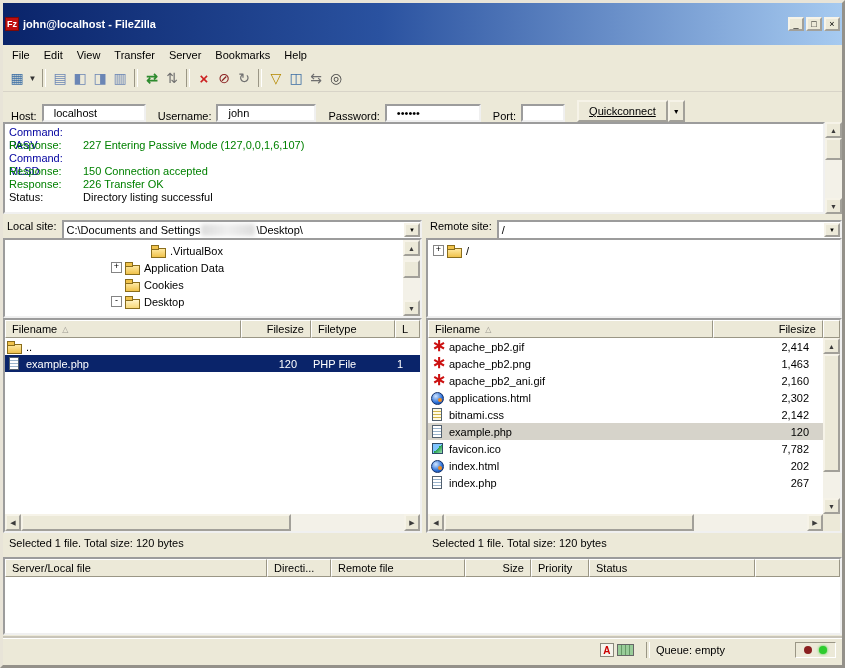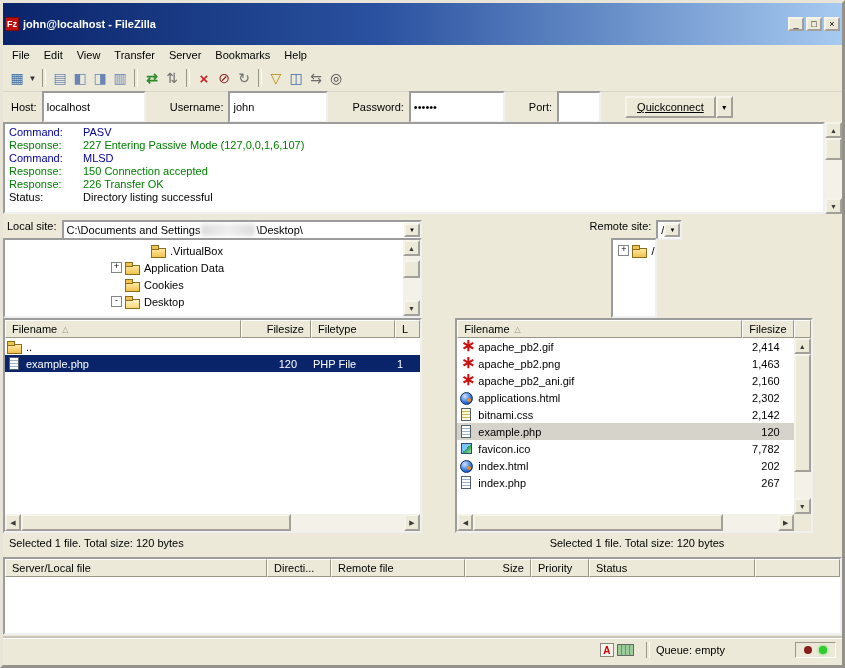--- a/index.html
+++ b/index.html
@@ -28,51 +28,51 @@
   [data-name="refresh-icon"]{color:#2e8b2e;font-weight:bold}
   [data-name="process-queue-icon"]{color:#6f6f6f}
   [data-name="cancel-icon"]{color:#cc2020;font-weight:bold;font-size:15px}
   [data-name="disconnect-icon"]{color:#8a2020}
   [data-name="reconnect-icon"]{color:#6f6f6f}
   [data-name="filter-icon"]{color:#b58900}
   [data-name="compare-icon"]{color:#3b6ea5}
   [data-name="sync-browse-icon"]{color:#6f6f6f}
   [data-name="find-icon"]{color:#444}
   
-  .quickbar{height:30px;display:flex;align-items:center;padding-left:8px;}
+  .quickbar{height:30px;display:flex;align-items:flex-end;padding-left:8px;}
   .qlabel{margin-right:5px;}
   .qinput{border:2px inset #f0f0f0;background:#fff;font:11px "Liberation Sans",sans-serif;
-          height:32px;padding:0 3px;box-sizing:border-box;margin-right:24px;}
+          height:18px;padding:0 10px;box-sizing:border-box;margin-right:12px;}
   .qbtn{height:22px;background:#ece9d8;border:2px outset #f6f3e8;padding:2px 10px;
         font:11px "Liberation Sans",sans-serif;text-decoration:underline;}
   .qdrop{width:17px;height:22px;background:#ece9d8;border:2px outset #f6f3e8;font-size:7px;
          display:flex;align-items:center;justify-content:center;box-sizing:border-box;}
   
   .logrow{height:92px;display:flex;}
   .logbox{flex:1;border:2px inset #f0f0f0;background:#fff;padding:2px 4px;overflow:hidden;}
   .logline{display:flex;height:13px;line-height:13px;white-space:nowrap;}
   .loglabel{width:74px;flex:none;}
-  .lg-command{color:#00009f;}
+  .lg-command{color:#00009f;flex-direction:column;}
   .lg-response{color:#008000;}
   .lg-status{color:#000;}
   
   .vsb{width:17px;flex:none;display:flex;flex-direction:column;background:#f3f1e8;}
   .hsb{height:17px;flex:none;display:flex;background:#f3f1e8;}
   .sbtn{background:#ece9d8;border:2px outset #f6f3e8;color:#3a3a3a;font-size:7px;
         display:flex;align-items:center;justify-content:center;box-sizing:border-box;flex:none;}
   .vsb .sbtn{height:16px;}
   .hsb .sbtn{width:16px;}
   .track{flex:1;position:relative;}
   .thumb{position:absolute;background:#ece9d8;border:2px outset #f6f3e8;box-sizing:border-box;}
   .corner{width:17px;height:17px;background:#ece9d8;flex:none;}
   
   .main{display:flex;padding:0 0;}
   .lpane{width:419px;flex:none;display:flex;flex-direction:column;}
   .divider{width:4px;flex:none;}
-  .rpane{flex:1;display:flex;flex-direction:column;align-items:center;}
+  .rpane{flex:1;display:flex;flex-direction:column;}
   .sitesrow{height:24px;display:flex;align-items:center;}
   .sitelabel{margin:0 5px 0 4px;white-space:nowrap;}
   .combo{flex:1;height:20px;border:2px inset #f0f0f0;background:#fff;display:flex;
          align-items:center;padding-left:3px;box-sizing:border-box;overflow:hidden;white-space:nowrap;margin-top:8px;}
   .combobtn{margin-left:auto;width:16px;height:14px;background:#ece9d8;border:2px outset #f6f3e8;
             font-size:6px;display:flex;align-items:center;justify-content:center;box-sizing:border-box;flex:none;}
   .blur{display:inline-block;width:54px;height:12px;border-radius:3px;
         background:linear-gradient(90deg,#dcdcdc,#efefef,#dcdcdc);filter:blur(2px);margin:0 1px;}
   .treebox{height:80px;border:2px inset #f0f0f0;background:#fff;display:flex;box-sizing:border-box;}
   .treecontent{flex:1;padding-top:2px;overflow:hidden;}

